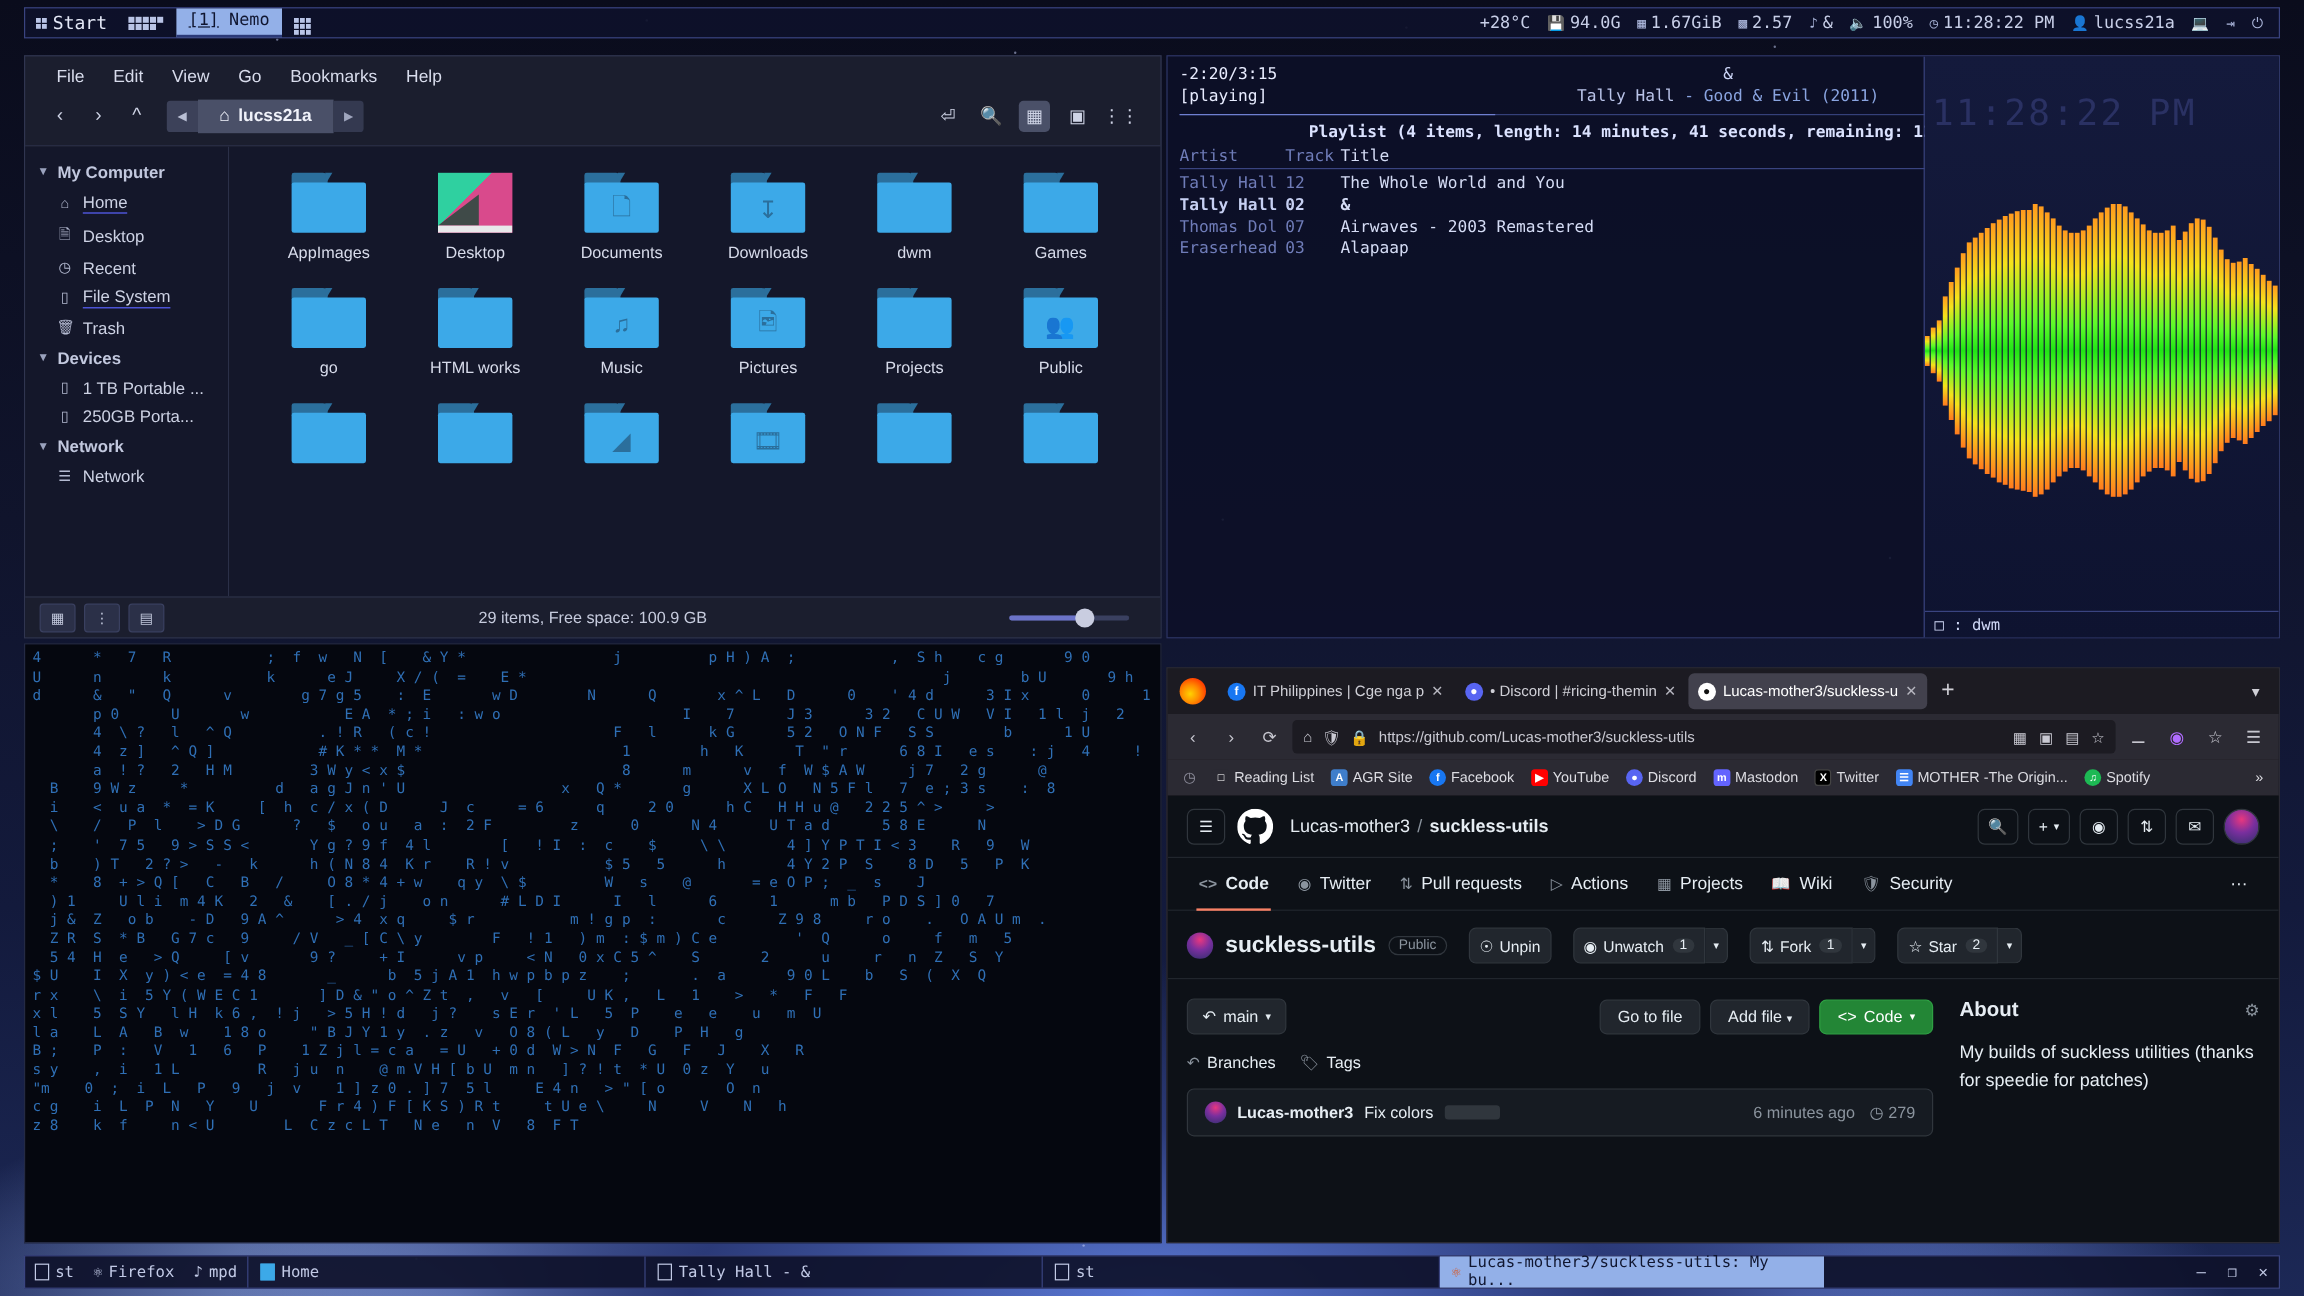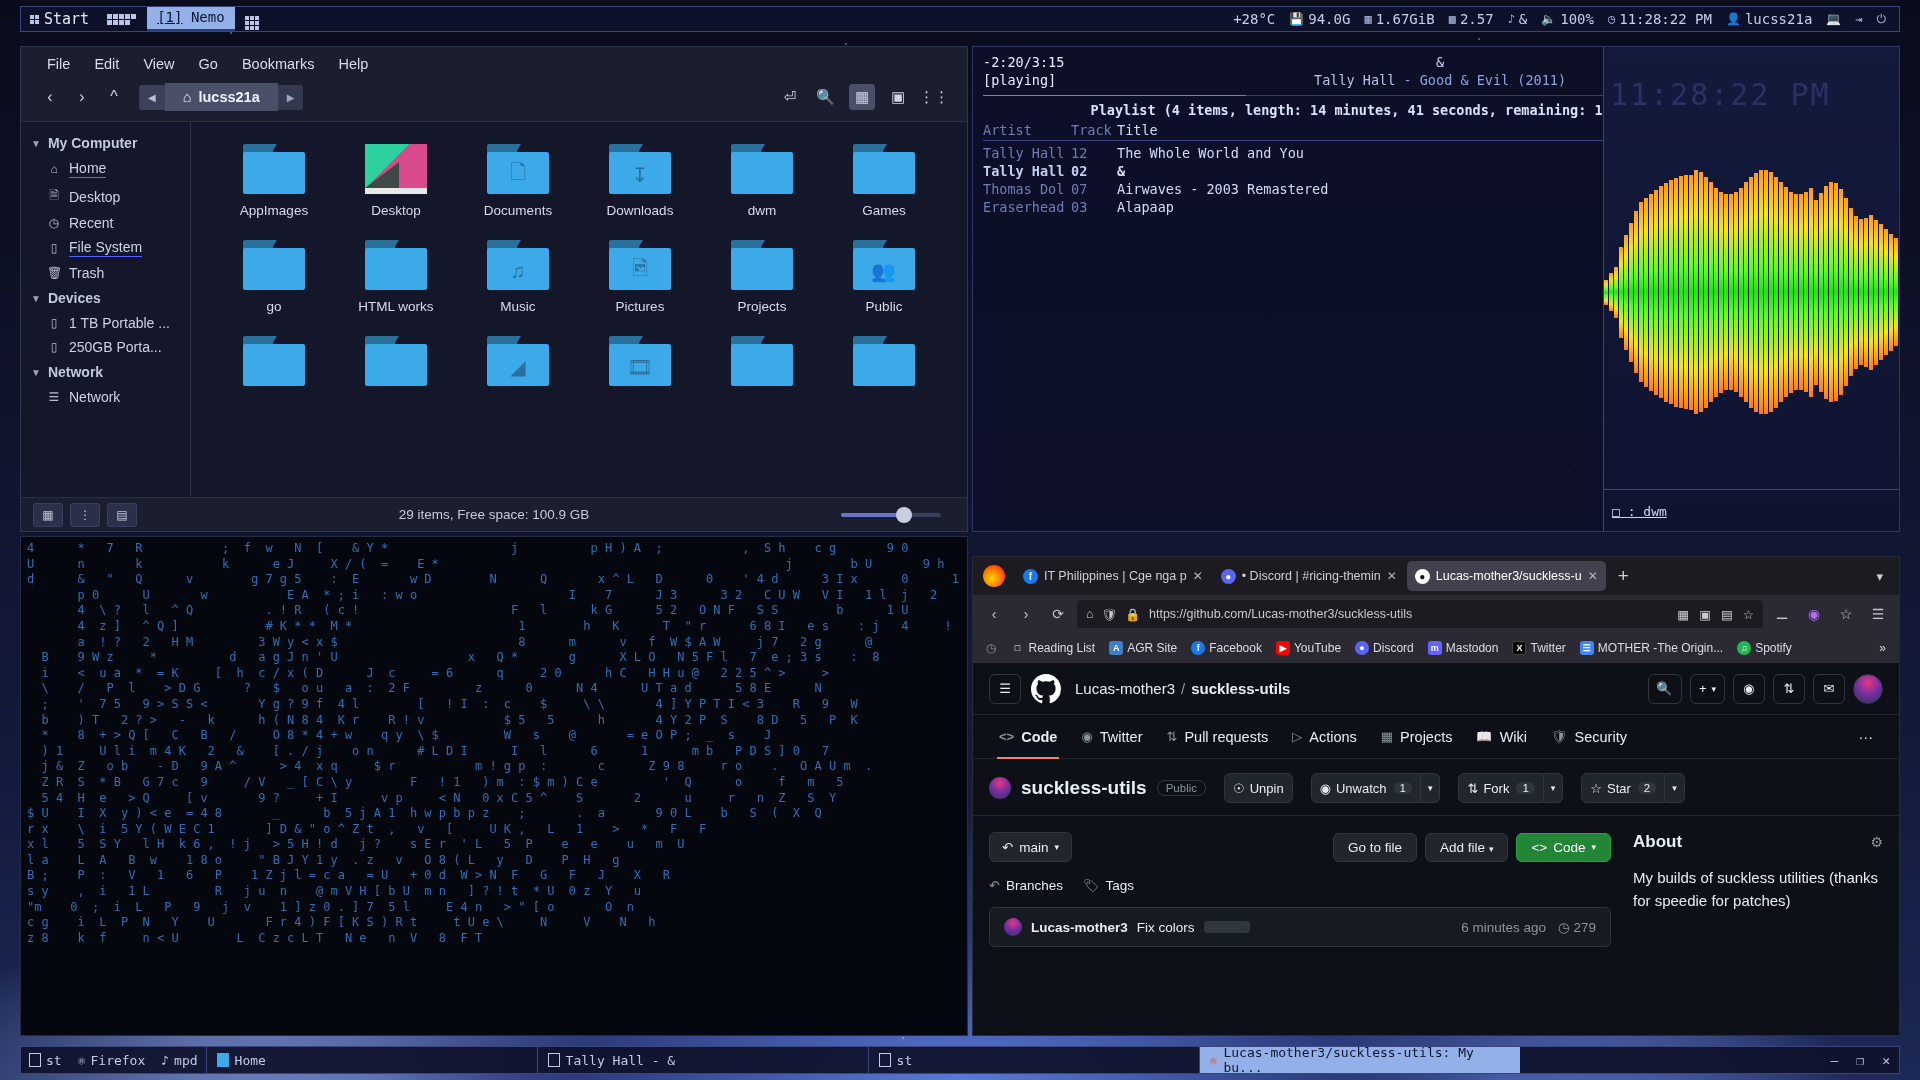--- a/index.html
+++ b/index.html
@@ -131,21 +131,21 @@
   .c-title { flex: 1; color: #d5dcf5; }
   .c-album { width: 46px; color: #6f7cb8; }
   .m-row.cur .c-album { color: #ccd5f5; }
   .c-time { width: 44px; color: #d5dcf5; text-align:left; }
   #m-vis { position: absolute; right: 0; top: 0; width: 296px; height: 486px;
      border-left: 1px solid #3a4480; overflow: hidden;
      background: linear-gradient(180deg,#141a3c 0%, #0e1330 100%); }
   #m-vis .ghosttext { position: absolute; top: 30px; left: 6px; font-size: 30px; color: #2a3163; letter-spacing: 2px;}
   #m-vis .bars { position: absolute; left: 0; top: 110px; height: 270px; width: 296px; display: flex; align-items: center; }
   #m-vis .bars b { display:block; width: 4px; margin-right: 1px; background: linear-gradient(180deg,#ff9a1e 0%,#f5e31b 18%,#5dfa2a 40%,#21e516 50%,#5dfa2a 60%,#f5e31b 82%,#ff7a1e 100%); }
-  #m-vis .btm { position:absolute; left:0; right:0; bottom: 0; border-top: 1px solid #3a4480; padding: 14px 8px; color:#cfd7f5; font-size:13px;text-decoration:underline;}
+  #m-vis .btm { position:absolute; left:0; right:0; bottom: 0; border-top: 1px solid #3a4480; padding: 4px 8px; color:#cfd7f5; font-size:13px;}
 
   
   #term {
     position: absolute; left: 20px; top: 536px; width: 948px; height: 500px;
     background: #05070f; border: 1px solid #242a44; overflow: hidden;
     font-family: "DejaVu Sans Mono", monospace; font-size: 12px; line-height: 15.6px;
     color: #2f6fb5; white-space: pre; padding: 4px 6px; letter-spacing: 0px;
   }
 
   

